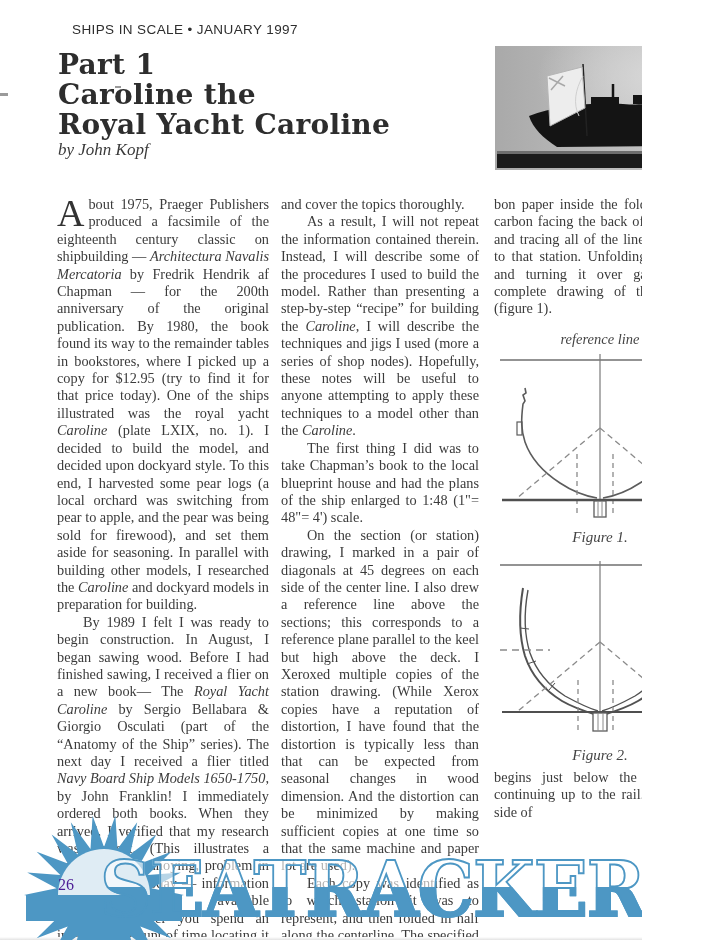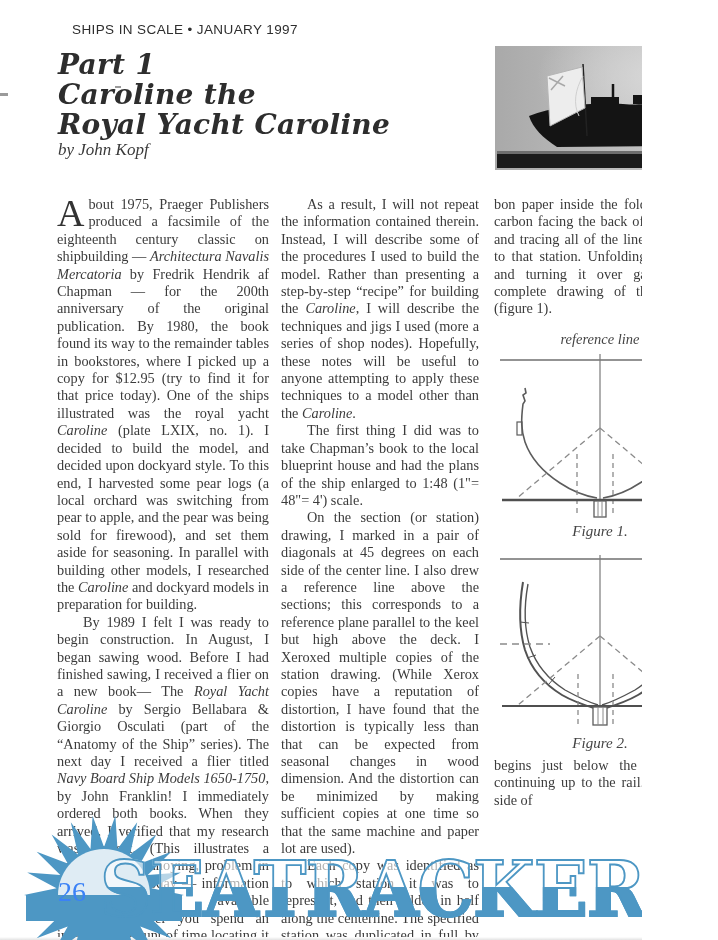--- a/index.html
+++ b/index.html
@@ -2,49 +2,49 @@
 <html><head>
 <meta charset="utf-8">
 <style>
   html,body{margin:0;padding:0;background:#ffffff;}
   .page{position:relative;width:642px;height:940px;background:#fff;overflow:hidden;
         font-family:"Liberation Serif",serif;color:#3a3a3a;}
   
   .mag-header{position:absolute;left:72px;top:22px;font-family:"Liberation Sans",sans-serif;
         font-size:13.5px;letter-spacing:.4px;color:#2e2e2e;}
   .title{position:absolute;left:58px;top:50px;font-family:"DejaVu Serif",serif;
-        font-weight:700;font-size:28px;line-height:30px;color:#2d2d2d;letter-spacing:.3px;font-style:italic;}
+        font-weight:700;font-size:28px;line-height:30px;color:#2d2d2d;letter-spacing:.3px;}
   .byline{position:absolute;left:58px;top:140px;font-style:italic;font-size:17px;color:#3a3a3a;}
   
   .photo{position:absolute;left:495px;top:46px;width:212px;height:124px;}
   
   .col{position:absolute;top:196px;font-size:14.3px;line-height:17.4px;text-align:justify;color:#3b3b3b;}
   .col1{left:57px;width:212px;}
   .col2{left:281px;width:198px;}
   .col3{left:494px;width:212px;}
   .col p{margin:0;}
   .col p.ind{text-indent:26px;}
   .dropcap{float:left;font-size:38px;line-height:31px;padding:2px 4px 0 0;color:#333;}
   .subhead{font-family:"Liberation Sans",sans-serif;font-weight:bold;font-size:14px;
         color:#222;margin:15px 0 11px 0;text-align:left;}
   
   .figure{text-align:center;}
   .fig-label{font-style:italic;font-size:14.5px;color:#444;margin-top:13px;margin-bottom:2px;}
-  .fig-caption{font-style:italic;font-size:15px;color:#444;margin-top:3px;}
+  .fig-caption{font-style:italic;font-size:15px;color:#444;margin-top:9px;}
   .figure svg{display:block;margin:0 auto;}
   .fig1-block{margin-bottom:13px;}
   .fig2-block{margin-top:9px;margin-bottom:5px;}
   
   .watermark{position:absolute;left:0;top:0;width:100%;height:100%;z-index:3;pointer-events:none;}
   .wm-text{position:absolute;left:100px;top:851px;font-family:"DejaVu Serif",serif;
         font-weight:bold;font-size:71px;line-height:1;letter-spacing:-1px;white-space:nowrap;
         transform:scaleY(1.08);transform-origin:top left;
         -webkit-background-clip:text;background-clip:text;color:transparent;}
   .sun{position:absolute;left:22px;top:813px;width:164px;height:164px;}
-  .pageno{position:absolute;left:58px;top:876px;z-index:6;font-size:28px;color:#3b82f6;}
+  .pageno{position:absolute;left:58px;top:876px;z-index:6;font-size:16px;color:#4c1d95;}
   .speck{position:absolute;background:#9a9a9a;z-index:0;}
   .edge-b{position:absolute;left:0;top:937px;width:718px;height:3px;background:linear-gradient(to bottom,#fff,#e3e3e3);}
 </style>
 </head>
 <body>
 
 <div class="page">
 
   <div class="speck" style="left:0;top:93px;width:8px;height:3px;"></div>
   <div class="speck" style="left:115px;top:86px;width:6px;height:2px;"></div>
@@ -96,20 +96,21 @@
     </svg>
   </div>
 
   <div class="col col1">
     <p><span class="dropcap">A</span><span>bout 1975, Praeger Publishers produced a facsimile of the eighteenth century classic on shipbuilding — <i>Architectura Navalis Mercatoria</i> by Fredrik Hendrik af Chapman — for the 200th anniversary of the original publication. By 1980, the book found its way to the remainder tables in bookstores, where I picked up a copy for $12.95 (try to find it for that price today). One of the ships illustrated was the royal yacht <i>Caroline</i> (plate LXIX, no. 1). I decided to build the model, and decided upon dockyard style. To this end, I harvested some pear logs (a local orchard was switching from pear to apple, and the pear was being sold for firewood), and set them aside for seasoning. In parallel with building other models, I researched the <i>Caroline</i> and dockyard models in preparation for building.</span></p>
     <p class="ind">By 1989 I felt I was ready to begin construction. In August, I began sawing wood. Before I had finished sawing, I received a flier on a new book— The <i>Royal Yacht Caroline</i> by Sergio Bellabara &amp; Giorgio Osculati (part of the “Anatomy of the Ship” series). The next day I received a flier titled <i>Navy Board Ship Models 1650-1750</i>, by John Franklin!  I immediately ordered both books. When they arrived, I verified that my research was correct. (This illustrates a common, and annoying, problem in ship modeling today — information becomes readily available immediately after you spend an inordinate amount of time locating it by you own efforts!)</p>
 
   </div>
 
   <div class="col col2">
+    <p>and cover the topics thoroughly.</p>
     <p class="ind">As a result, I will not repeat the information contained therein. Instead, I will describe some of the procedures I used to build the model. Rather than presenting a step-by-step “recipe” for building the <i>Caroline</i>, I will describe the techniques and jigs I used (more a series of shop nodes). Hopefully, these notes will be useful to anyone attempting to apply these techniques to a model other than the <i>Caroline</i>.</p>
     <p class="ind">The first thing I did was to take Chapman’s book to the local blueprint house and had the plans of the ship enlarged to 1:48 (1"= 48"= 4') scale.</p>
     <p class="ind">On the section (or station) drawing, I marked in a pair of diagonals at 45 degrees on each side of the center line. I also drew a reference line above the sections; this corresponds to a reference plane parallel to the keel but high above the deck. I Xeroxed multiple copies of the station drawing. (While Xerox copies have a reputation of distortion, I have found that the distortion is typically less than that can be expected from seasonal changes in wood dimension. And the distortion can be minimized by making sufficient copies at one time so that the same machine and paper lot are used).</p>
     <p class="ind">Each copy was identified as to which station it was to represent, and then folded in half along the centerline. The specified station was duplicated in full by inserting a folded piece of car-</p>
   </div>
 
   <div class="col col3">
     <p>bon paper inside the fold, with the carbon facing the back of the paper, and tracing all of the lines pertinent to that station. Unfolding the sheet and turning it over gave me a complete drawing of that station (figure 1).</p>
 
     <div class="figure fig1-block">

